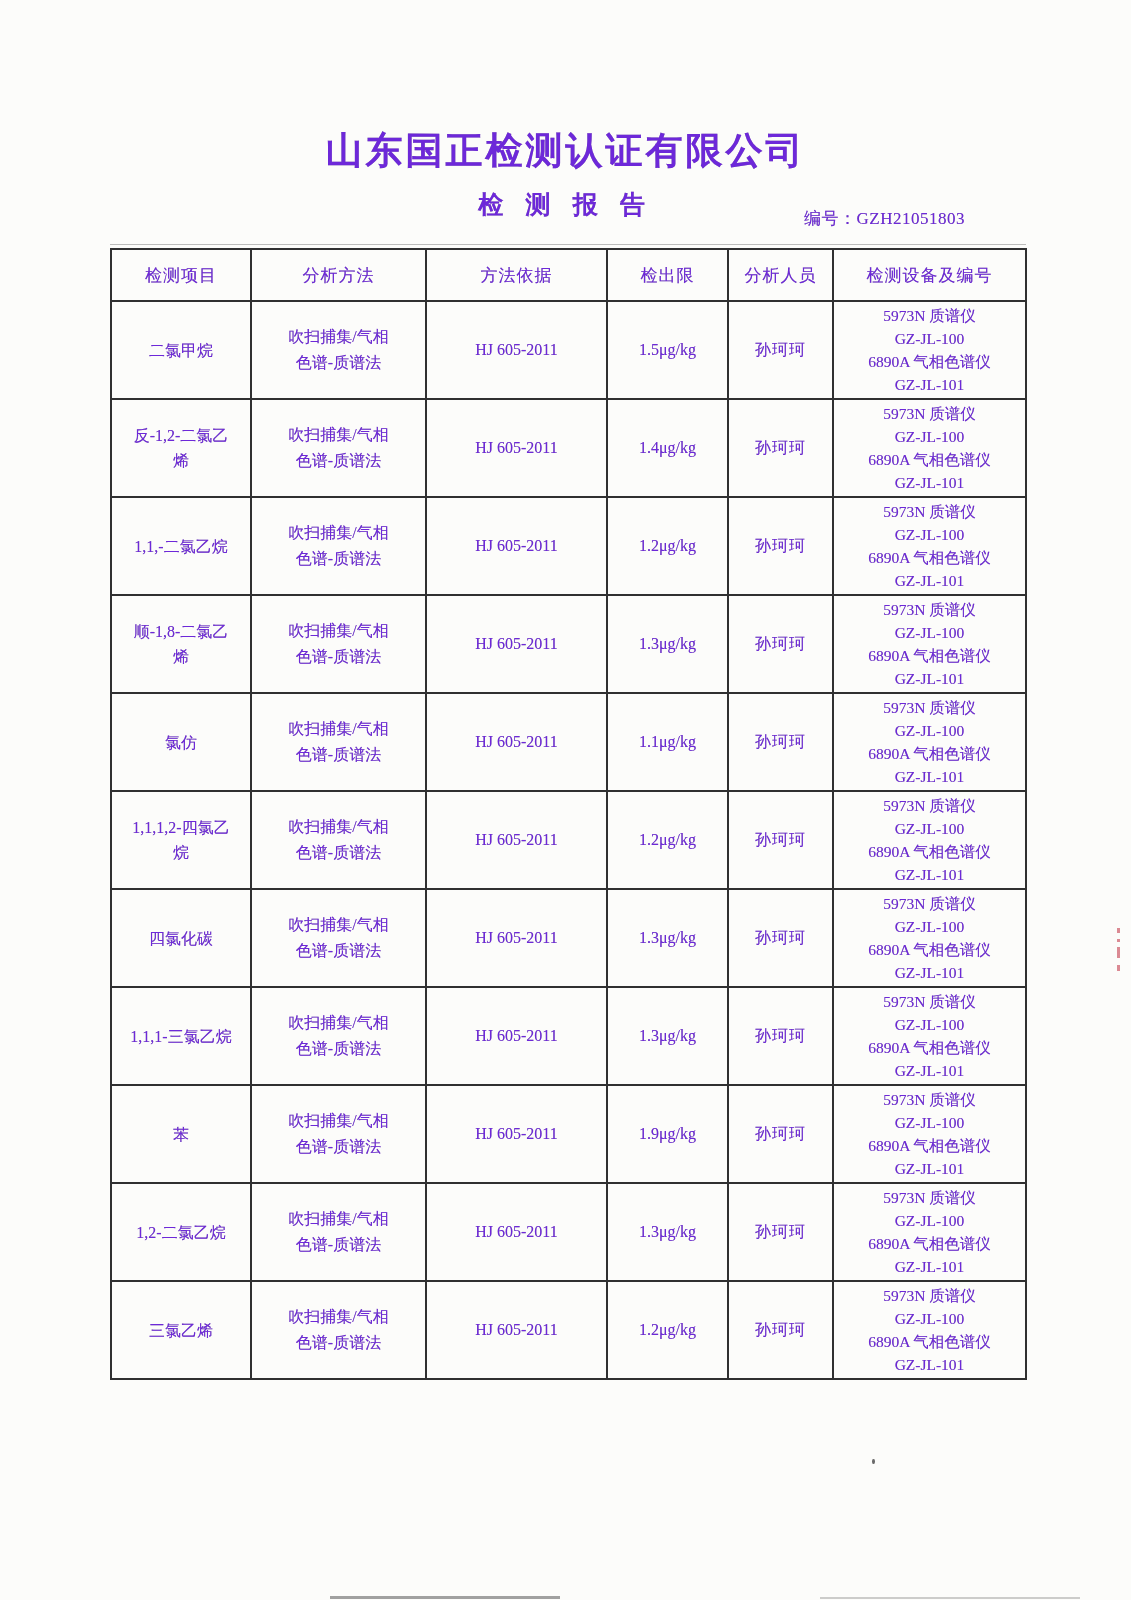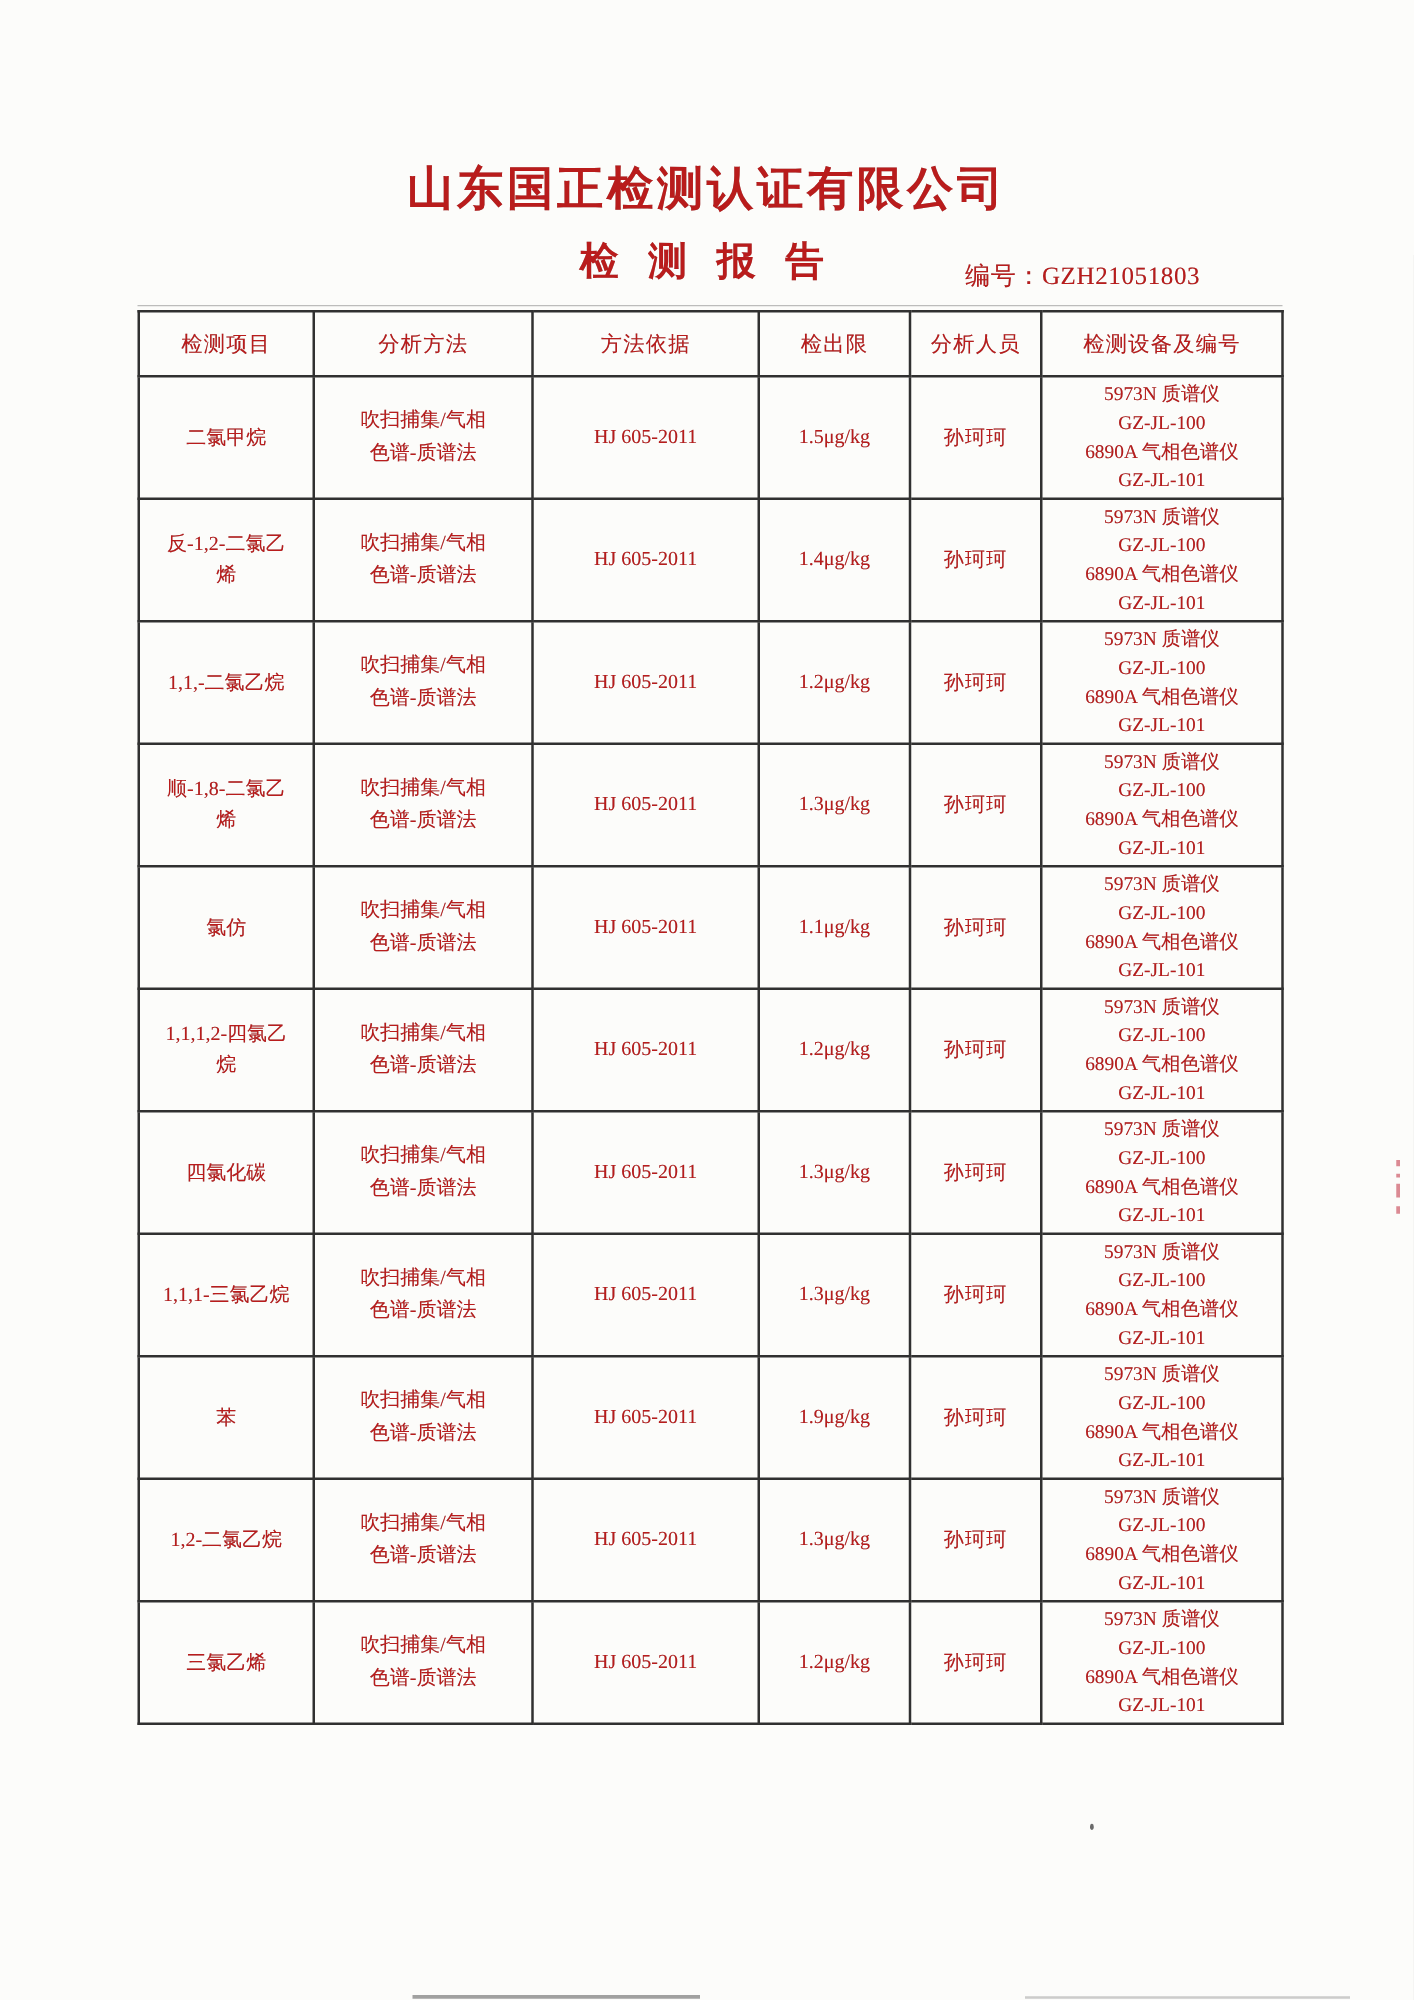--- a/index.html
+++ b/index.html
@@ -4,38 +4,38 @@
 <style>
   html, body { margin: 0; padding: 0; }
   body { background: #e8e8e6; }
   .page {
     position: relative;
     width: 1131px;
     height: 1600px;
     margin: 0 auto;
     background: #fcfcfa;
     font-family: "Liberation Serif", "DejaVu Serif", serif;
-    color: #b91c1c;
+    color: #6d28d9;
     overflow: hidden;
   }
   .page * { text-shadow: 0 0 0.5px rgba(30,30,30,0.35); }
 
   .company-name {
     position: absolute; top: 126px; left: 0; width: 100%;
     text-align: center; font-size: 37px; font-weight: bold;
     letter-spacing: 3px; white-space: nowrap;
   }
   .report-title {
     position: absolute; top: 188px; left: 0; width: 100%;
-    text-align: center; font-size: 31px; font-weight: bold;
+    text-align: center; font-size: 25px; font-weight: bold;
     letter-spacing: 8px; white-space: nowrap;
   }
   .report-number {
-    position: absolute; top: 207px; left: 772px;
-    font-size: 20px; letter-spacing: 0.5px; white-space: nowrap;
+    position: absolute; top: 207px; left: 804px;
+    font-size: 17px; letter-spacing: 0.5px; white-space: nowrap;
   }
 
   .scan-topline {
     position: absolute; top: 244px; left: 110px; width: 916px; height: 1px;
     background: rgba(70,70,70,0.35);
   }
 
   table.report-table {
     position: absolute; top: 248px; left: 110px; width: 915px;
     border-collapse: collapse; table-layout: fixed;

